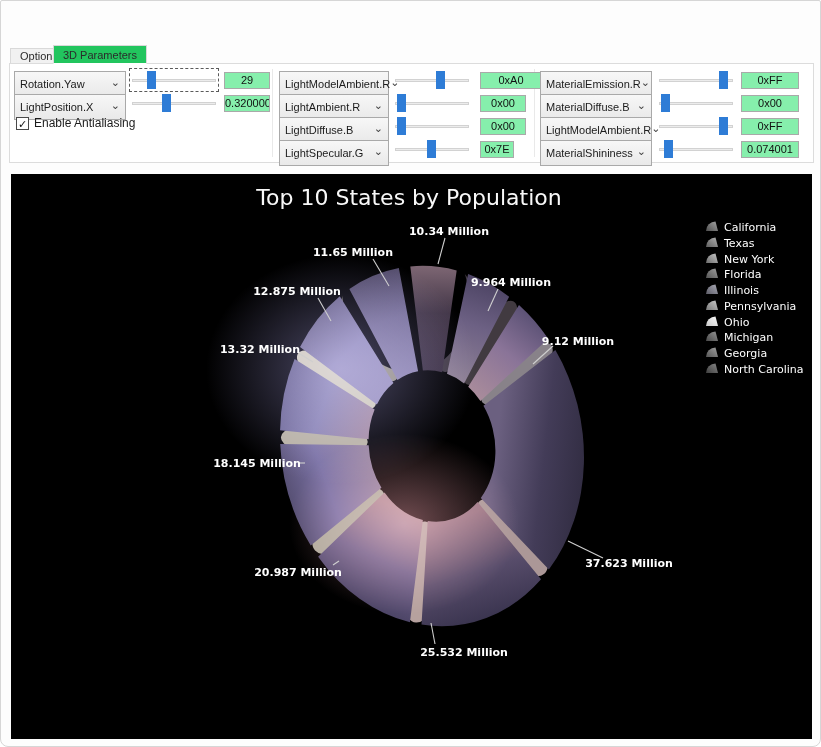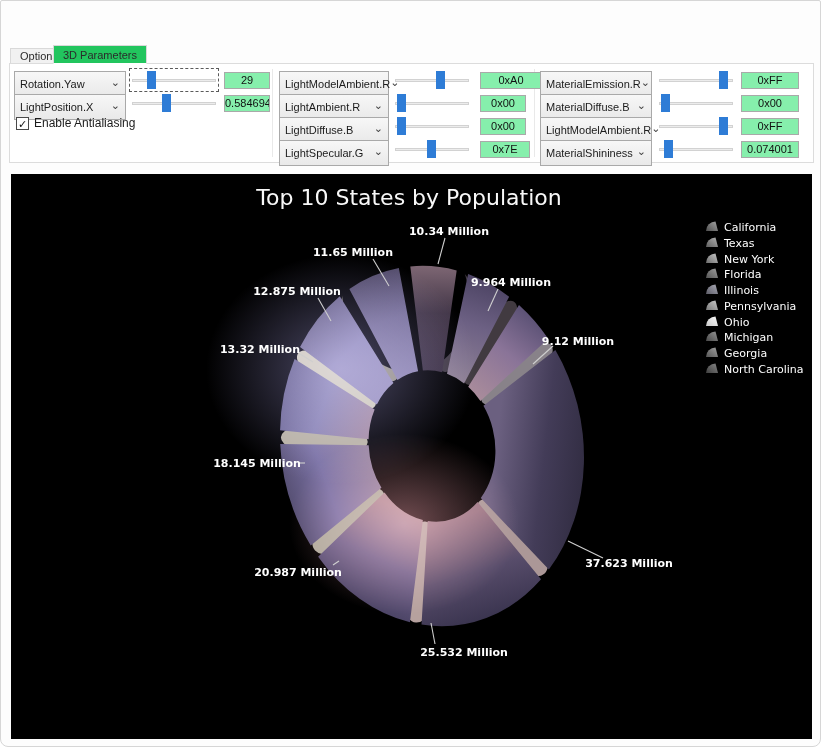--- a/index.html
+++ b/index.html
@@ -58,21 +58,21 @@
     <div class="valuebox" style="left:214px;top:8px;width:46px">29</div>
 
     <div class="combo" style="left:4px;top:30px;width:112px">
       <span>LightPosition.X</span>
       <span class="chevron">⌄</span>
     </div>
     <div class="slider" style="left:122px;top:30px;width:84px">
       <div class="track"></div>
       <div class="thumb" style="left: calc(40% - 3.6px);"></div>
     </div>
-    <div class="valuebox" style="left:214px;top:31px;width:46px">0.584694</div>
+    <div class="valuebox" style="left:214px;top:31px;width:46px">0.320000</div>
 
     <div class="cb-row">
       <div class="cb-box" id="aa-check">✓</div>
       <span>Enable Antialiasing</span>
     </div>
 
     <div class="combo" style="left:269px;top:7px;width:110px">
       <span>LightModelAmbient.R</span>
         <span class="chevron">⌄</span>
       </div>
@@ -103,21 +103,21 @@
     <div class="valuebox" style="left:470px;top:54px;width:46px">0x00</div>
 
     <div class="combo" style="left:269px;top:76px;width:110px">
       <span>LightSpecular.G</span>
         <span class="chevron">⌄</span>
       </div>
     <div class="slider" style="left:385px;top:76px;width:74px">
         <div class="track"></div>
         <div class="thumb" style="left: calc(49% - 4.4px);"></div>
       </div>
-    <div class="valuebox" style="left:470px;top:77px;width:50px">0x7E</div>
+    <div class="valuebox" style="left:470px;top:77px;width:34px">0x7E</div>
 
     <div class="combo" style="left:530px;top:7px;width:112px">
       <span>MaterialEmission.R</span>
         <span class="chevron">⌄</span>
       </div>
     <div class="slider" style="left:649px;top:7px;width:74px">
         <div class="track"></div>
         <div class="thumb" style="left: calc(93% - 8.4px);"></div>
       </div>
     <div class="valuebox" style="left:731px;top:8px;width:58px">0xFF</div>

